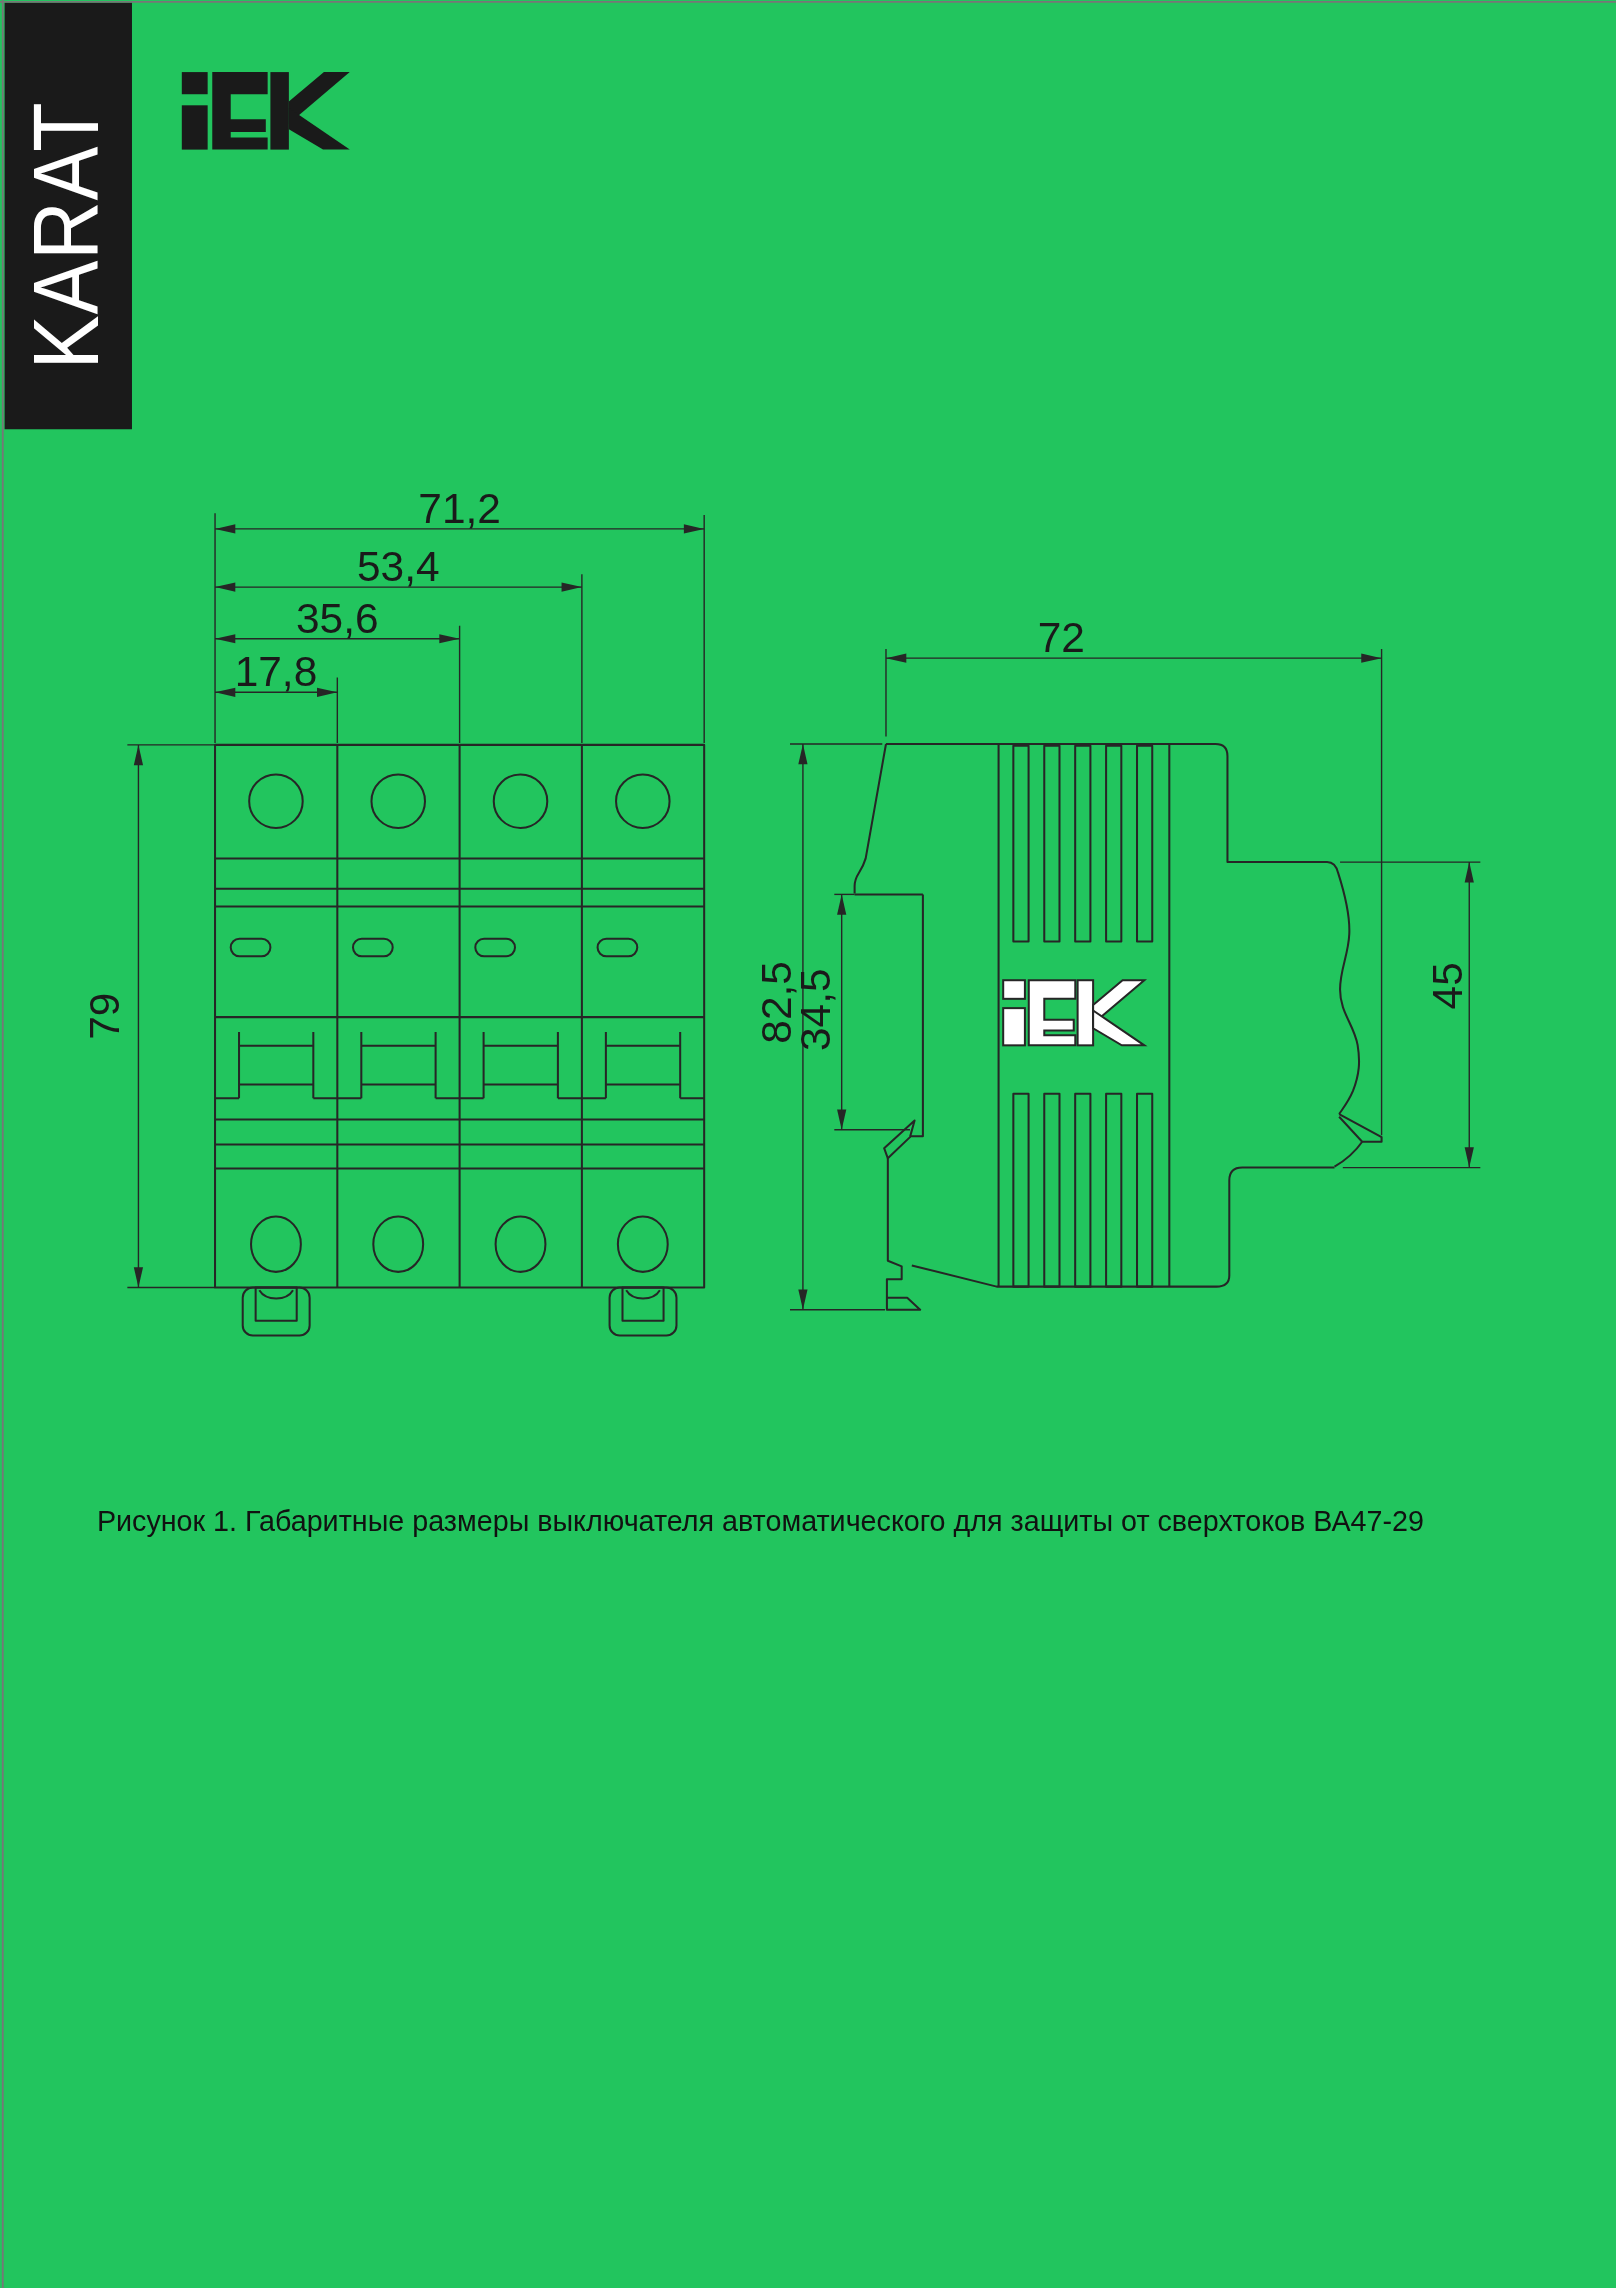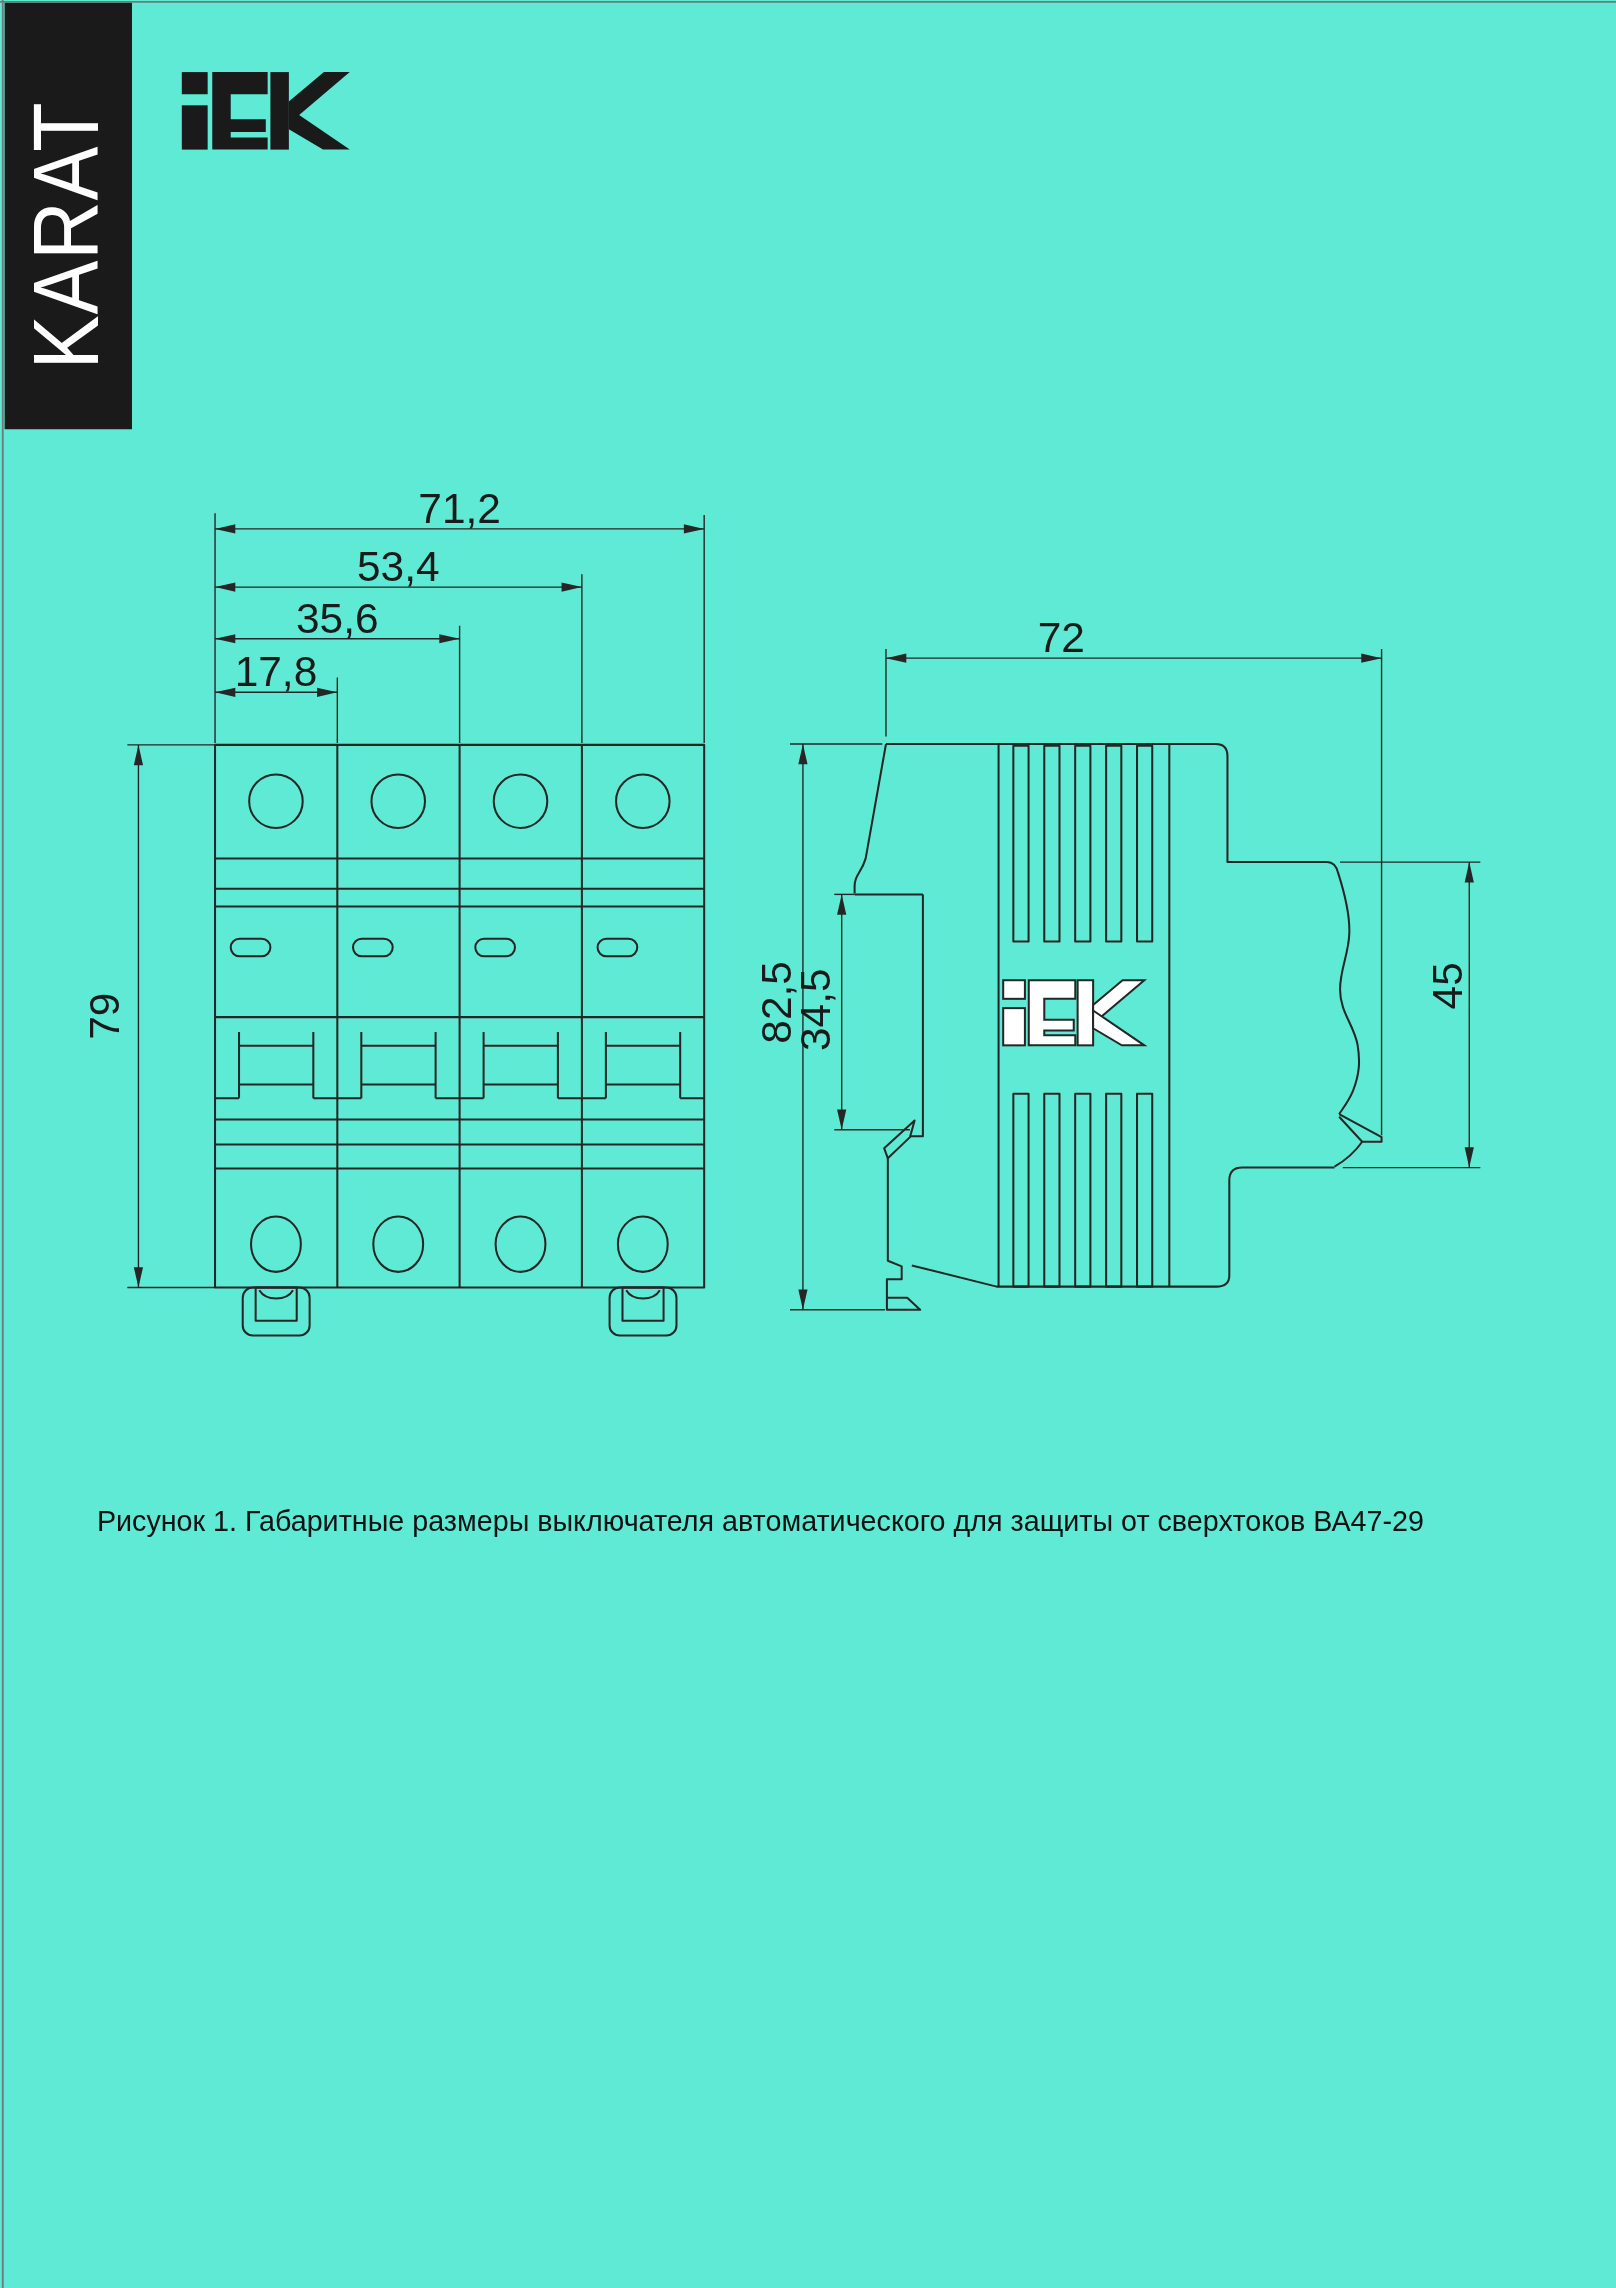--- a/index.html
+++ b/index.html
@@ -1,17 +1,17 @@
 <!DOCTYPE html>
 <html style="font-size:14.8px"><head>
 <meta charset="utf-8">
 <style>
   html,body{margin:0;padding:0;background:#e8e8e8;}
   .sheet{
-    position:relative;width:1616px;height:2289px;background:#5eead4;
+    position:relative;width:1616px;height:2289px;background:#22c55e;
     font-family:"Liberation Sans", sans-serif;overflow:hidden;
   }
   svg{position:absolute;left:0;top:0;}
   .ln{stroke:#262626;stroke-width:2.2;fill:none;stroke-linejoin:round;stroke-linecap:butt}
   .thin{stroke:#262626;stroke-width:1.5;fill:none}
   .arr{fill:#262626;stroke:none}
   .dimtxt{font-family:"Liberation Sans",sans-serif;font-size:46px;fill:#1a1a1a;
           text-anchor:middle;dominant-baseline:central}
   .captxt{font-family:"Liberation Sans",sans-serif;font-size:31px;fill:#111;
           dominant-baseline:central}

